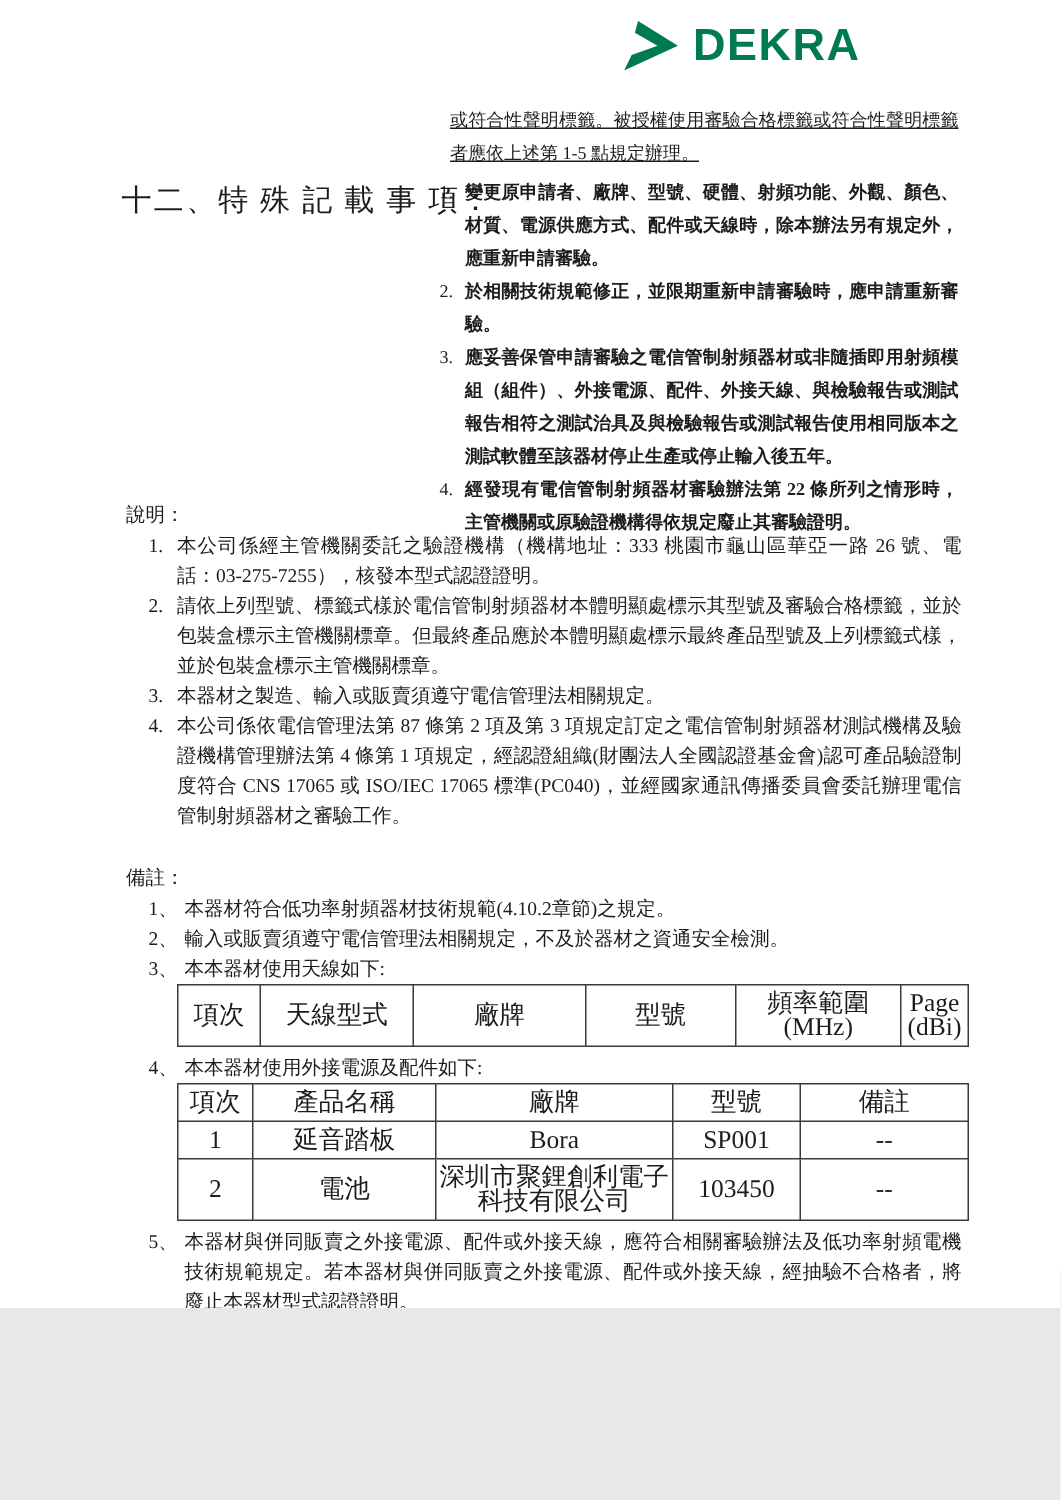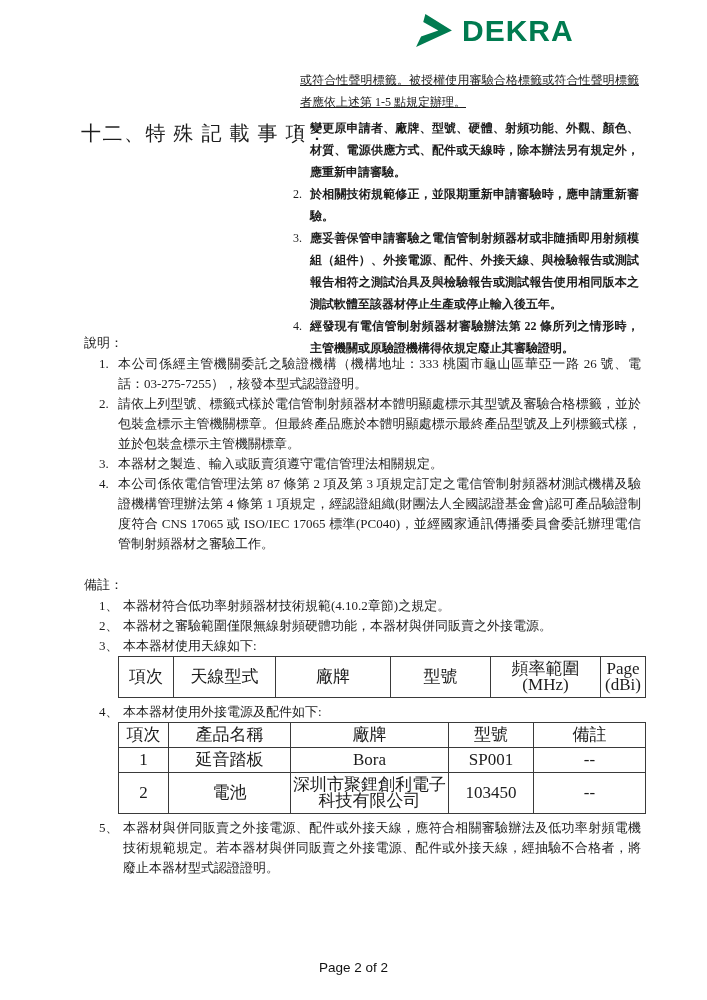--- a/index.html
+++ b/index.html
@@ -1,19 +1,19 @@
 <!DOCTYPE html>
 <html><head>
 <meta charset="utf-8">
 <style>
   html, body { margin: 0; padding: 0; background: #e8e8e8; }
   .page {
     position: relative;
     width: 707px;
-    height: 1000px;
+    height: 872px;
     margin: 0 auto;
     background: #ffffff;
     font-family: "Liberation Serif", "DejaVu Serif", serif;
     color: #1c1c1c;
     overflow: hidden;
   }
 
   
   .logo {
     position: absolute;
@@ -178,21 +178,21 @@
     </div>
 
     <div class="blk-heading remarks-heading">備註：</div>
     <div class="rm-list">
       <div class="rm-item">
         <span class="num">1、</span>
         <span class="txt">本器材符合低功率射頻器材技術規範(4.10.2章節)之規定。</span>
       </div>
       <div class="rm-item">
         <span class="num">2、</span>
-        <span class="txt">本器材之審驗範圍僅限無線射頻硬體功能，本器材與併同販賣之外接電源。</span>
+        <span class="txt">輸入或販賣須遵守電信管理法相關規定，不及於器材之資通安全檢測。</span>
       </div>
       <div class="rm-item">
         <span class="num">3、</span>
         <span class="txt">本本器材使用天線如下:</span>
       </div>
     </div>
 
     <table class="doc-table">
       <colgroup>
         <col class="ant-c1">

